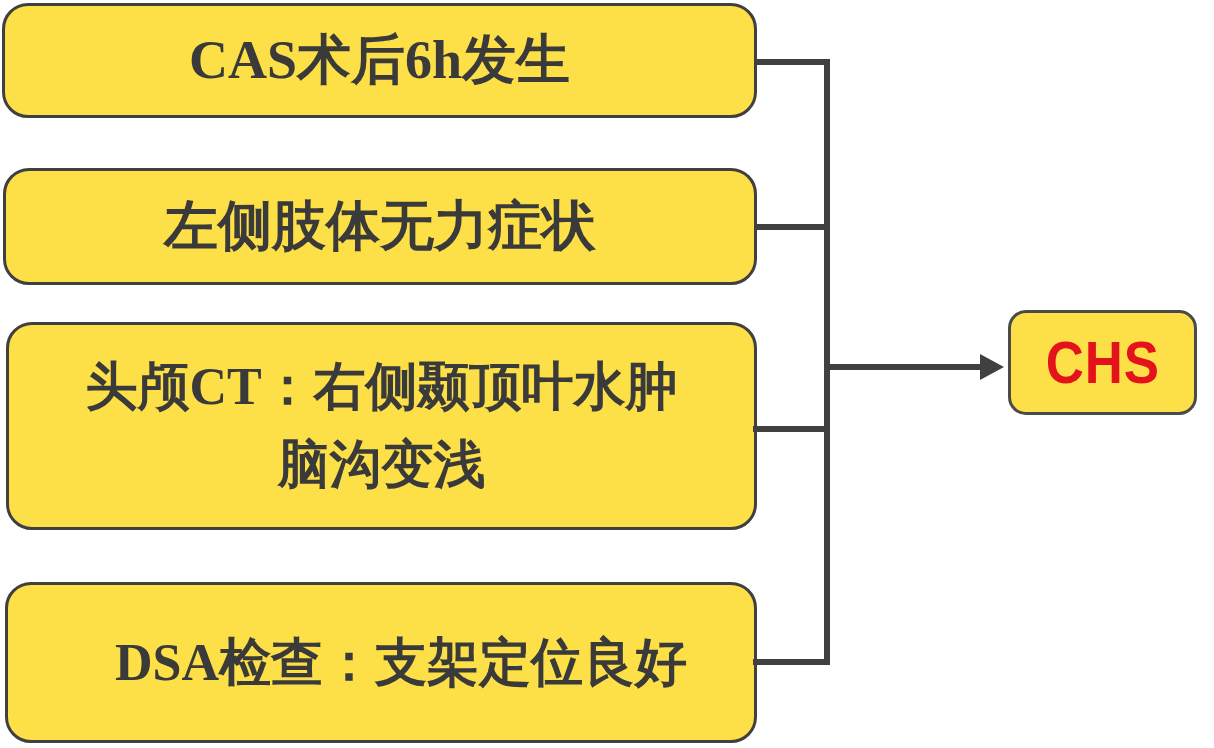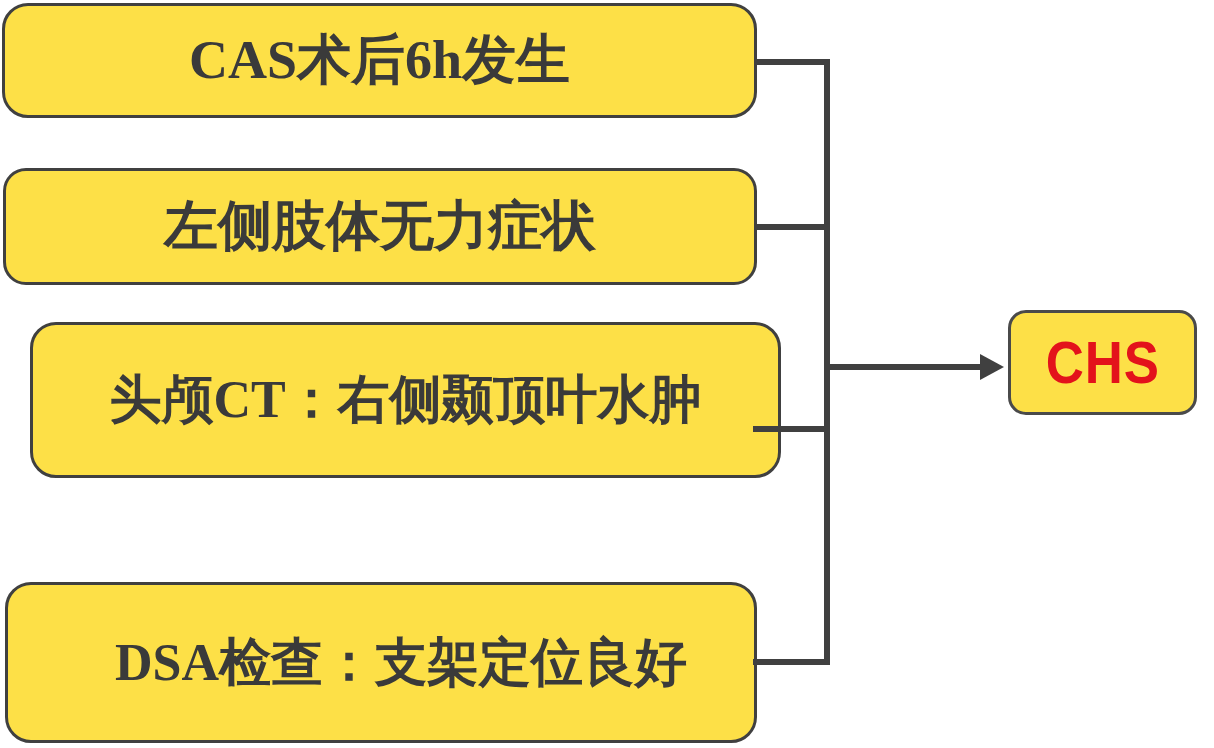--- a/index.html
+++ b/index.html
@@ -23,22 +23,22 @@
     display: flex;
     flex-direction: column;
     align-items: center;
     justify-content: center;
     text-align: center;
     color: #3a3a3a;
     font-weight: bold;
   }
   .node .line-text { white-space: nowrap; }
   #node-cas   { left: 2px;  top: 3px;   width: 755px; height: 115px; font-size: 54px; }
-  #node-limb  { left: 3px;  top: 168px; width: 754px; height: 117px; font-size: 54px; border-radius: 23px; }
-  #node-ct    { left: 6px;  top: 322px; width: 751px; height: 156px; font-size: 52px; line-height: 78px; margin-left: 24px; }
+  #node-limb  { left: 3px;  top: 168px; width: 754px; height: 117px; font-size: 54px; }
+  #node-ct    { left: 6px;  top: 322px; width: 751px; height: 208px; font-size: 52px; line-height: 78px; }
   #node-dsa   { left: 5px;  top: 582px; width: 752px; height: 161px; font-size: 52px; line-height: 78px; padding-left: 40px; }
   #node-chs   {
     left: 1008px; top: 310px; width: 189px; height: 105px;
     border-radius: 18px; border-color: #4a4a4a;
   }
   #node-chs .line-text {
     color: #e3121b;
     font-family: "Liberation Sans", sans-serif;
     font-size: 60px;
     font-weight: bold;
@@ -73,20 +73,21 @@
   <div class="node" id="node-cas">
     <div class="line-text">CAS术后6h发生</div>
   </div>
 
   <div class="node" id="node-limb">
     <div class="line-text">左侧肢体无力症状</div>
   </div>
 
   <div class="node" id="node-ct">
     <div class="line-text">头颅CT：右侧颞顶叶水肿</div>
+    <div class="line-text">脑沟变浅</div>
   </div>
 
   <div class="node" id="node-dsa">
     <div class="line-text">DSA检查：支架定位良好</div>
   </div>
 
   <div class="h-line" id="conn-cas"></div>
   <div class="h-line" id="conn-limb"></div>
   <div class="h-line" id="conn-ct"></div>
   <div class="h-line" id="conn-dsa"></div>

